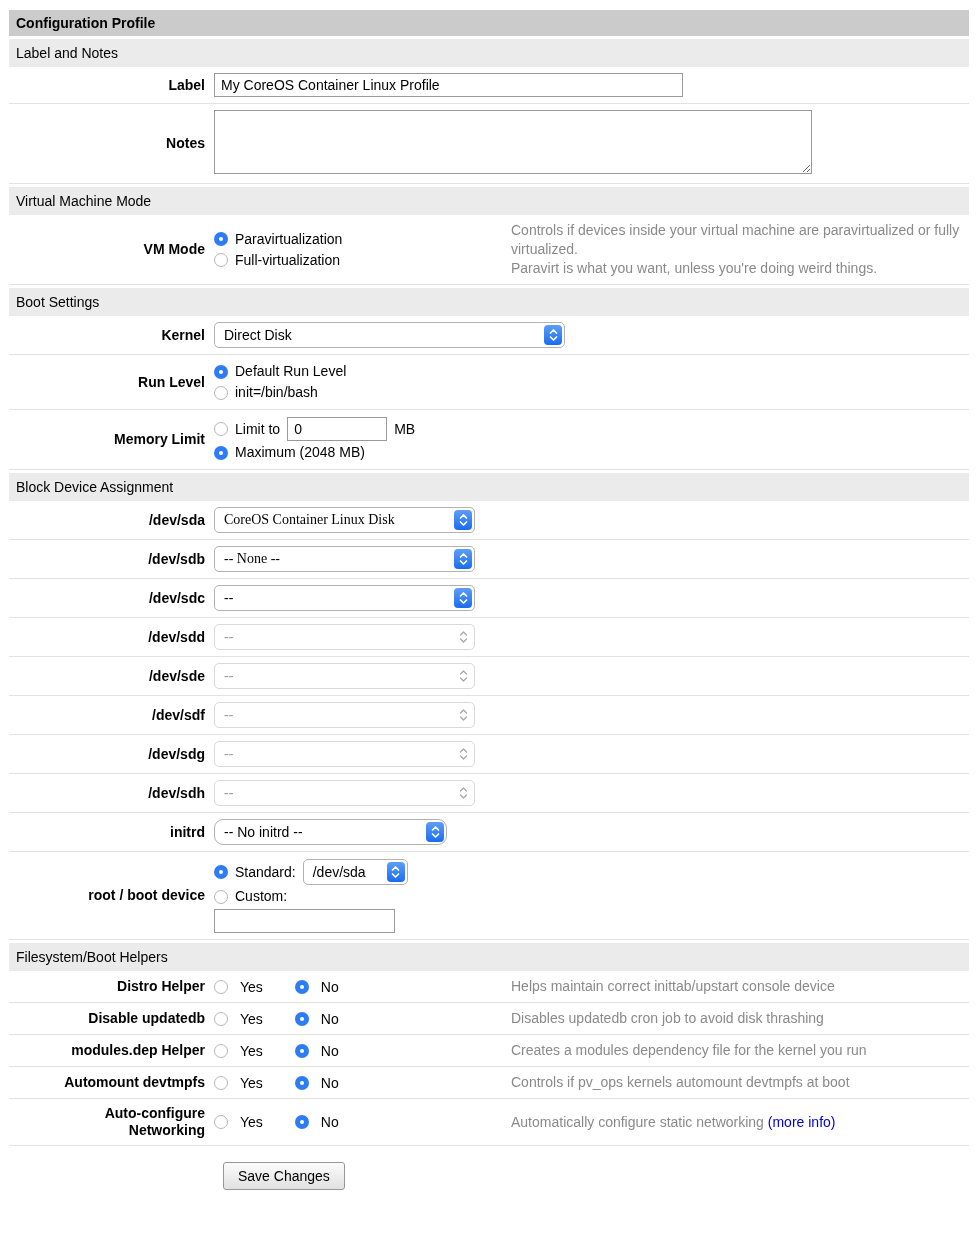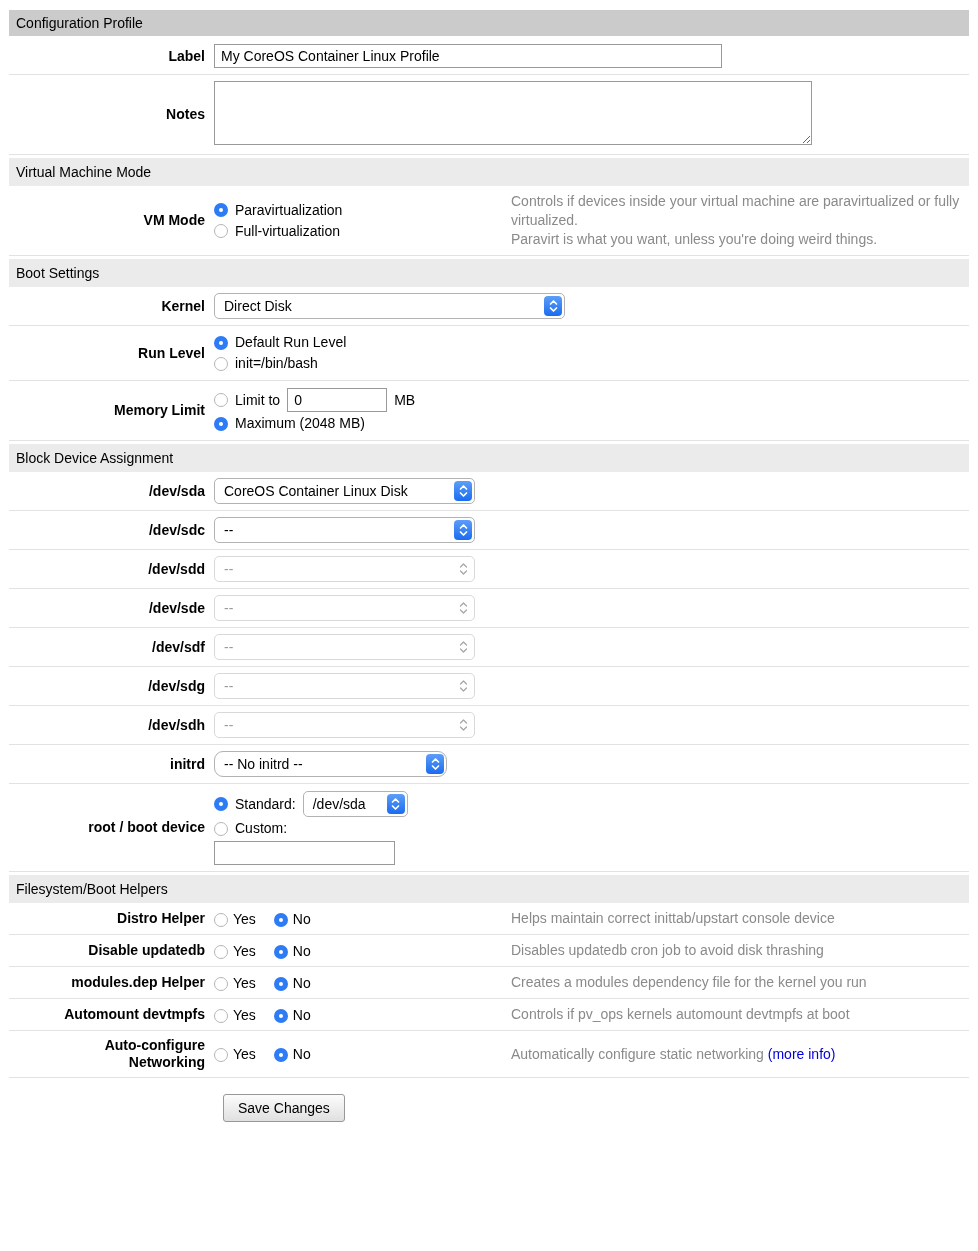--- a/index.html
+++ b/index.html
@@ -8,21 +8,21 @@
     font-family:"Liberation Sans", sans-serif;
     font-size:14px;
     color:#000;
     width:978px;
     min-height:1251px;
   }
   .page { width:978px; padding:10px 9px 30px 9px; }
 
   .titlebar {
     background:#cbcbcb;
-    font-weight:normal;
+    font-weight:bold;
     padding:5px 7px;
     margin-bottom:2px;
   }
   .sectionbar {
     background:#ebebeb;
     padding:6px 7px;
     margin-top:3px;
   }
 
   .row {
@@ -45,21 +45,21 @@
   .help { color:#8a8a8a; width:462px; line-height:19px; }
 
   input.ti {
     font:inherit;
     color:#000;
     border:1px solid #999;
     background:#fff;
     height:24px;
     padding:0 6px;
   }
-  .ti-label { width:508px; }
+  .ti-label { width:469px; }
   .ti-mem { width:100px; }
   .ti-custom { width:181px; }
   textarea.ta {
     font:inherit;
     border:1px solid #999;
     background:#fff;
     width:598px;
     height:64px;
     resize:both;
   }
@@ -96,50 +96,51 @@
   }
   .radio.off { background:#fff; border:1px solid #b6b6b6; }
   .radio.on { background:#2e7bf6; position:relative; }
   .radio.on::after {
     content:"";
     position:absolute; left:5px; top:5px;
     width:4px; height:4px; border-radius:50%;
     background:#fff;
   }
   .rline { display:flex; align-items:center; gap:7px; line-height:19px; margin:1px 0; }
-  .yn { display:flex; align-items:flex-end; gap:5px; }
+  .yn { display:flex; align-items:center; gap:12px; }
   .yn .gap { width:8px; }
 
   .save-row { margin-top:16px; padding-left:214px; }
   button.save {
     font:inherit;
     color:#000;
     border:1px solid #989898;
     border-radius:3px;
     background:linear-gradient(#fcfcfc, #e0e0e0);
     padding:4px 14px;
     height:28px;
   }
   a.morelink { color:#0000d8; text-decoration:none; cursor:pointer; }
 
   .w-kernel { width:351px;text-align:center; }
-  .w-block  { width:261px; }
+  .w-block  { width:261px;font-family:Liberation Serif, serif; }
   .w-initrd { width:233px;border-radius:9px; }
   .w-std    { width:105px; }
 
   .stack { display:flex; flex-direction:column; }
   .custom-input-line { margin-top:2px; }
 </style>
 </head>
 <body>
 
 <div class="page">
 
   <div class="titlebar">Configuration Profile</div>
 
+  <div class="sectionbar">Label and Notes</div>
 
   <div class="row">
     <div class="lbl">Label</div>
     <div class="ctrl-wide">
       <input type="text" class="ti ti-label" value="My CoreOS Container Linux Profile" style="">
     </div>
   </div>
 
   <div class="row">
     <div class="lbl">Notes</div>
@@ -225,20 +226,34 @@
         <span class="stepper">
           <svg width="11" height="16" viewBox="0 0 11 16">
               <path d="M2.5 6 L5.5 3 L8.5 6" stroke="#fff" stroke-width="1.7" fill="none" stroke-linecap="round" stroke-linejoin="round"></path>
               <path d="M2.5 10 L5.5 13 L8.5 10" stroke="#fff" stroke-width="1.7" fill="none" stroke-linecap="round" stroke-linejoin="round"></path>
             </svg>
         </span>
       </span>
     </div>
   </div>
 
+  <div class="row">
+    <div class="lbl">/dev/sdb</div>
+    <div class="ctrl-wide">
+      <span class="select w-block">
+        <span>-- None --</span>
+        <span class="stepper">
+          <svg width="11" height="16" viewBox="0 0 11 16">
+              <path d="M2.5 6 L5.5 3 L8.5 6" stroke="#fff" stroke-width="1.7" fill="none" stroke-linecap="round" stroke-linejoin="round"></path>
+              <path d="M2.5 10 L5.5 13 L8.5 10" stroke="#fff" stroke-width="1.7" fill="none" stroke-linecap="round" stroke-linejoin="round"></path>
+            </svg>
+        </span>
+      </span>
+    </div>
+  </div>
 
   <div class="row">
     <div class="lbl">/dev/sdc</div>
     <div class="ctrl-wide">
       <span class="select w-block">
         <span>--</span>
         <span class="stepper">
           <svg width="11" height="16" viewBox="0 0 11 16">
               <path d="M2.5 6 L5.5 3 L8.5 6" stroke="#fff" stroke-width="1.7" fill="none" stroke-linecap="round" stroke-linejoin="round"></path>
               <path d="M2.5 10 L5.5 13 L8.5 10" stroke="#fff" stroke-width="1.7" fill="none" stroke-linecap="round" stroke-linejoin="round"></path>

